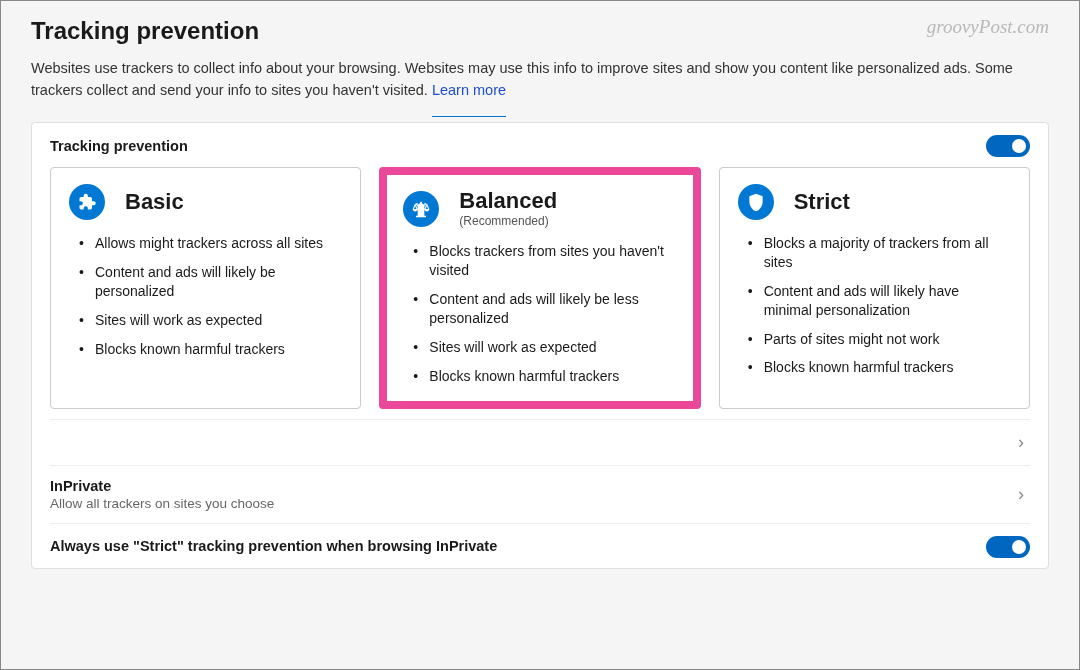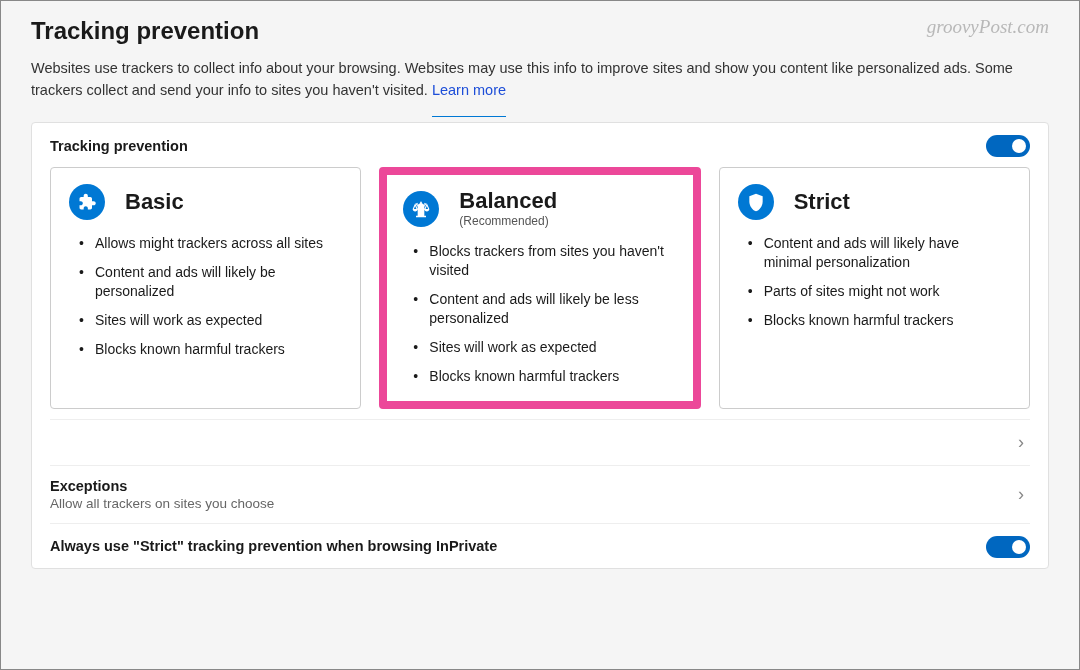--- a/index.html
+++ b/index.html
@@ -238,37 +238,38 @@
           <div class="card-icon">
             <svg width="20" height="20" viewBox="0 0 24 24">
                 <path d="M12 2L4 5v6c0 5.5 3.4 10.7 8 12 4.6-1.3 8-6.5 8-12V5l-8-3z"></path>
               </svg>
           </div>
           <div class="card-title-wrap">
             <div class="card-title">Strict</div>
           </div>
         </div>
         <ul>
+          <li>Blocks a majority of trackers from all sites</li>
           <li>Content and ads will likely have minimal personalization</li>
           <li>Parts of sites might not work</li>
           <li>Blocks known harmful trackers</li>
         </ul>
       </div>
 
     </div>
 
     <div class="row">
       <div class="row-text">
       </div>
       <div class="chevron">›</div>
     </div>
 
     <div class="row">
       <div class="row-text">
-        <div class="row-title">Exceptions</div>
+        <div class="row-title">InPrivate</div>
         <div class="row-desc">Allow all trackers on sites you choose</div>
       </div>
       <div class="chevron">›</div>
     </div>
 
     <div class="row-last">
       <div class="row-title">Always use "Strict" tracking prevention when browsing InPrivate</div>
       <div class="toggle"></div>
     </div>
 

